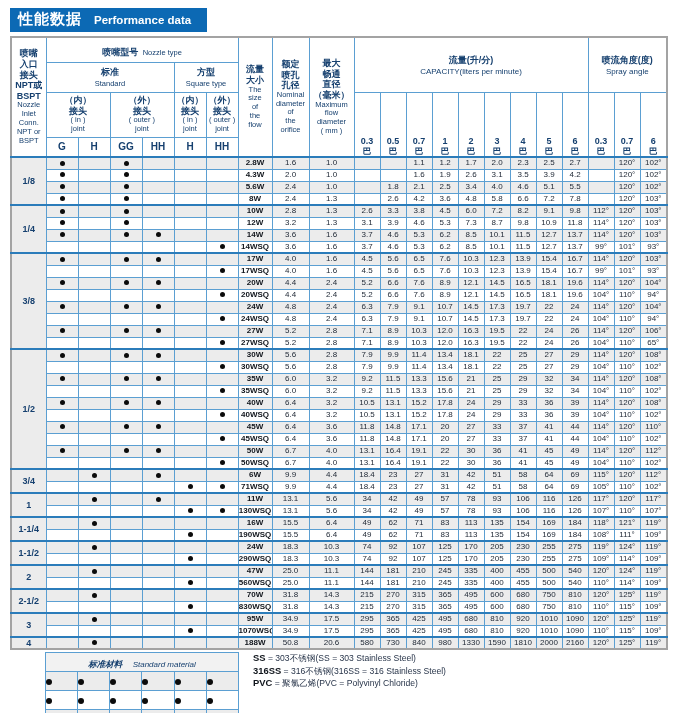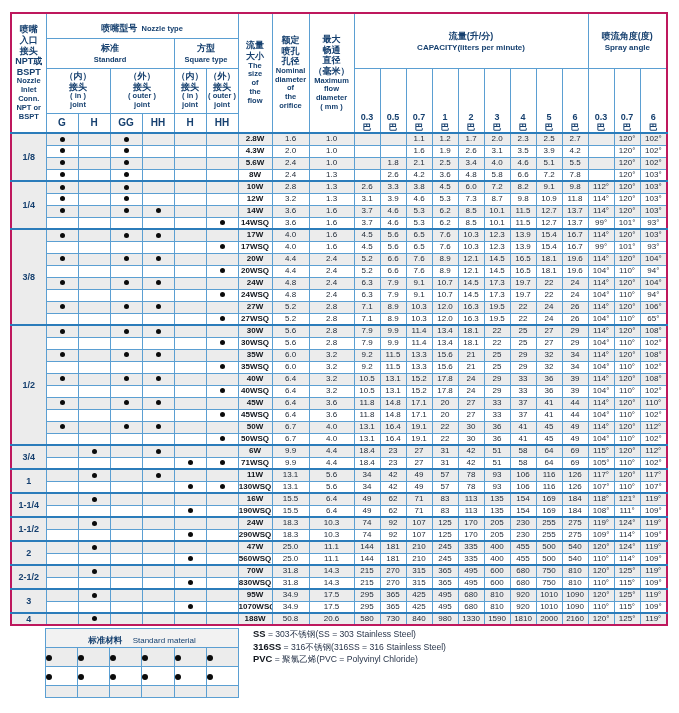--- a/index.html
+++ b/index.html
@@ -2,59 +2,63 @@
 <html><head>
 <meta charset="utf-8">
 <style>
   html,body{margin:0;padding:0;background:#fff;overflow:hidden;}
   body{width:679px;height:713px;font-family:"Liberation Sans","DejaVu Sans",sans-serif;}
   .page{position:relative;padding:8px 9px 0 10px;box-sizing:border-box;}
   .title-bar{display:inline-flex;align-items:center;background:#0c69b4;height:21px;padding:1px 16px 2px 8px;}
   .t-zh{font-size:15px;font-weight:bold;color:#fff;letter-spacing:1px;}
   .t-en{font-size:11.5px;font-weight:bold;color:#fff;margin-left:12px;}
 
-  table.main{border-collapse:collapse;table-layout:fixed;width:658px;margin-top:4px;border:2px solid #be185d;}
+  table.main{border-collapse:collapse;table-layout:fixed;width:658px;margin-top:4px;border:2px solid #a3a3a3;}
   .main th,.main td{border:1px solid #5b9fd2;padding:0;text-align:center;overflow:hidden;}
   .main thead th{color:#16406f;background:#fff;}
   .zh{font-size:9px;font-weight:bold;color:#16406f;}
-  .en{font-size:7.5px;font-weight:bold;color:#16406f;}
+  .en{font-size:7.5px;font-weight:normal;color:#16406f;}
   .pre{white-space:pre-line;line-height:1.18;}
   tr.hr1{height:25px;} tr.hr2{height:30px;} tr.hr3{height:45px;} tr.hr4{height:20px;}
   .press{vertical-align:bottom;padding-bottom:3px;margin-top:37px;}
   .pnum{display:block;font-size:9px;font-weight:bold;line-height:10px;}
   .punit{display:block;font-size:8.5px;font-weight:bold;line-height:10px;}
   .jl{font-size:10px;font-weight:bold;}
 
   tbody.data tr{height:12px;}
   tbody.data td{font-size:8px;color:#222b38;line-height:10px;}
   tbody.data tr.g td{background:#ececec;}
   tbody.data td.conn{font-size:9px;font-weight:bold;color:#16406f;background:#fff;}
   tbody.data td.model{font-weight:bold;color:#10151c;}
   tbody.data tr.grp td{border-top:2px solid #2b7cba;}
   .dot{display:inline-block;width:5px;height:5px;border-radius:50%;background:#0b0b0b;vertical-align:middle;}
 
   .footer{display:flex;margin-top:2px;margin-left:35px;}
   table.mat{border-collapse:collapse;table-layout:fixed;width:194px;align-self:flex-start;}
-  .mat th,.mat td{border:1px solid #5b9fd2;padding:0;height:11px;}
+  .mat th,.mat td{border:1px solid #5b9fd2;padding:0;height:11px;font-style:italic;}
   .mat thead th{height:12px;background:#f2f2f2;}
   .mat .hz{font-size:8.5px;font-weight:bold;color:#16406f;}
   .mat .he{font-size:8px;font-weight:normal;color:#16406f;margin-left:6px;}
   .mat tbody tr.g{background:#ececec;}
   .mat .dot{width:6px;height:6px;}
 
   .legend{margin-left:14px;line-height:12.6px;}
   .legend-title{font-size:10px;font-weight:bold;color:#1d3c63;}
   .legend-line{font-size:8.6px;color:#28354a;}
   .legend-line b{font-size:9.4px;color:#10151c;}
 </style>
 </head>
 <body>
 
 <div class="page">
 
+  <div class="title-bar">
+    <span class="t-zh">性能数据</span>
+    <span class="t-en">Performance data</span>
+  </div>
 
   <table class="main">
     <colgroup>
       <col style="width:35px">
         <col style="width:32px">
         <col style="width:32px">
         <col style="width:32px">
       <col style="width:32px">
         <col style="width:32px">
         <col style="width:32px">

